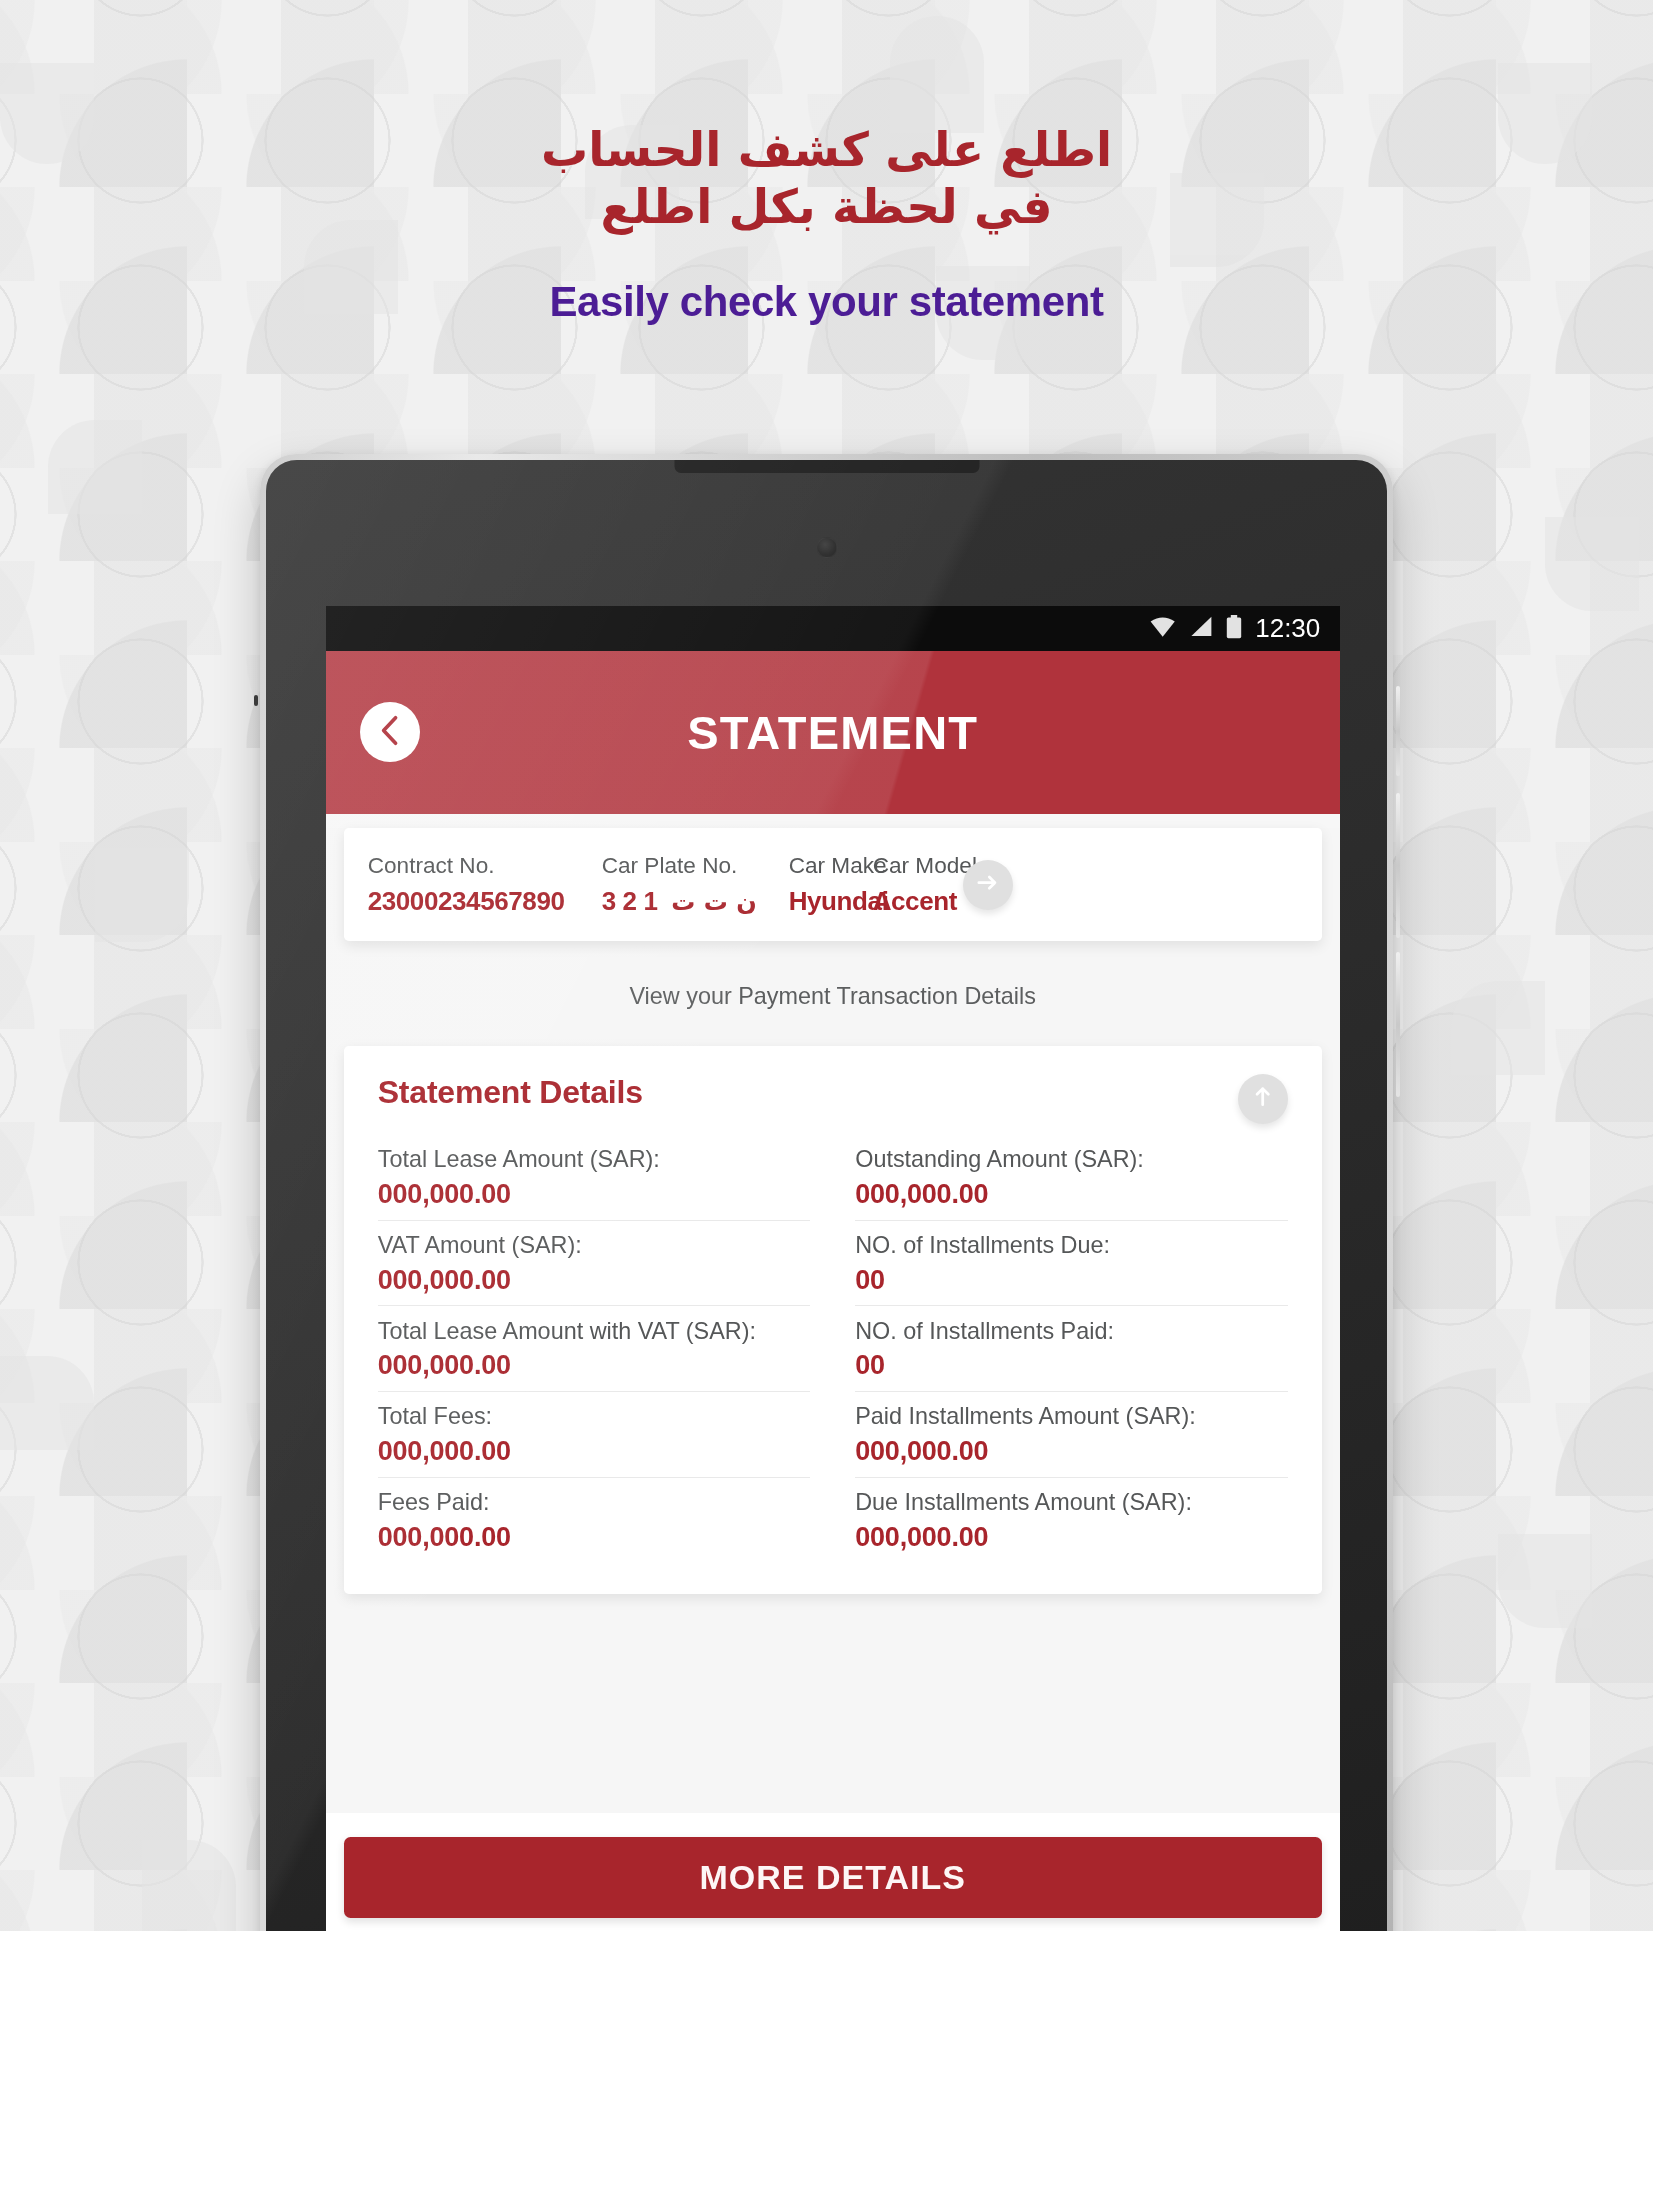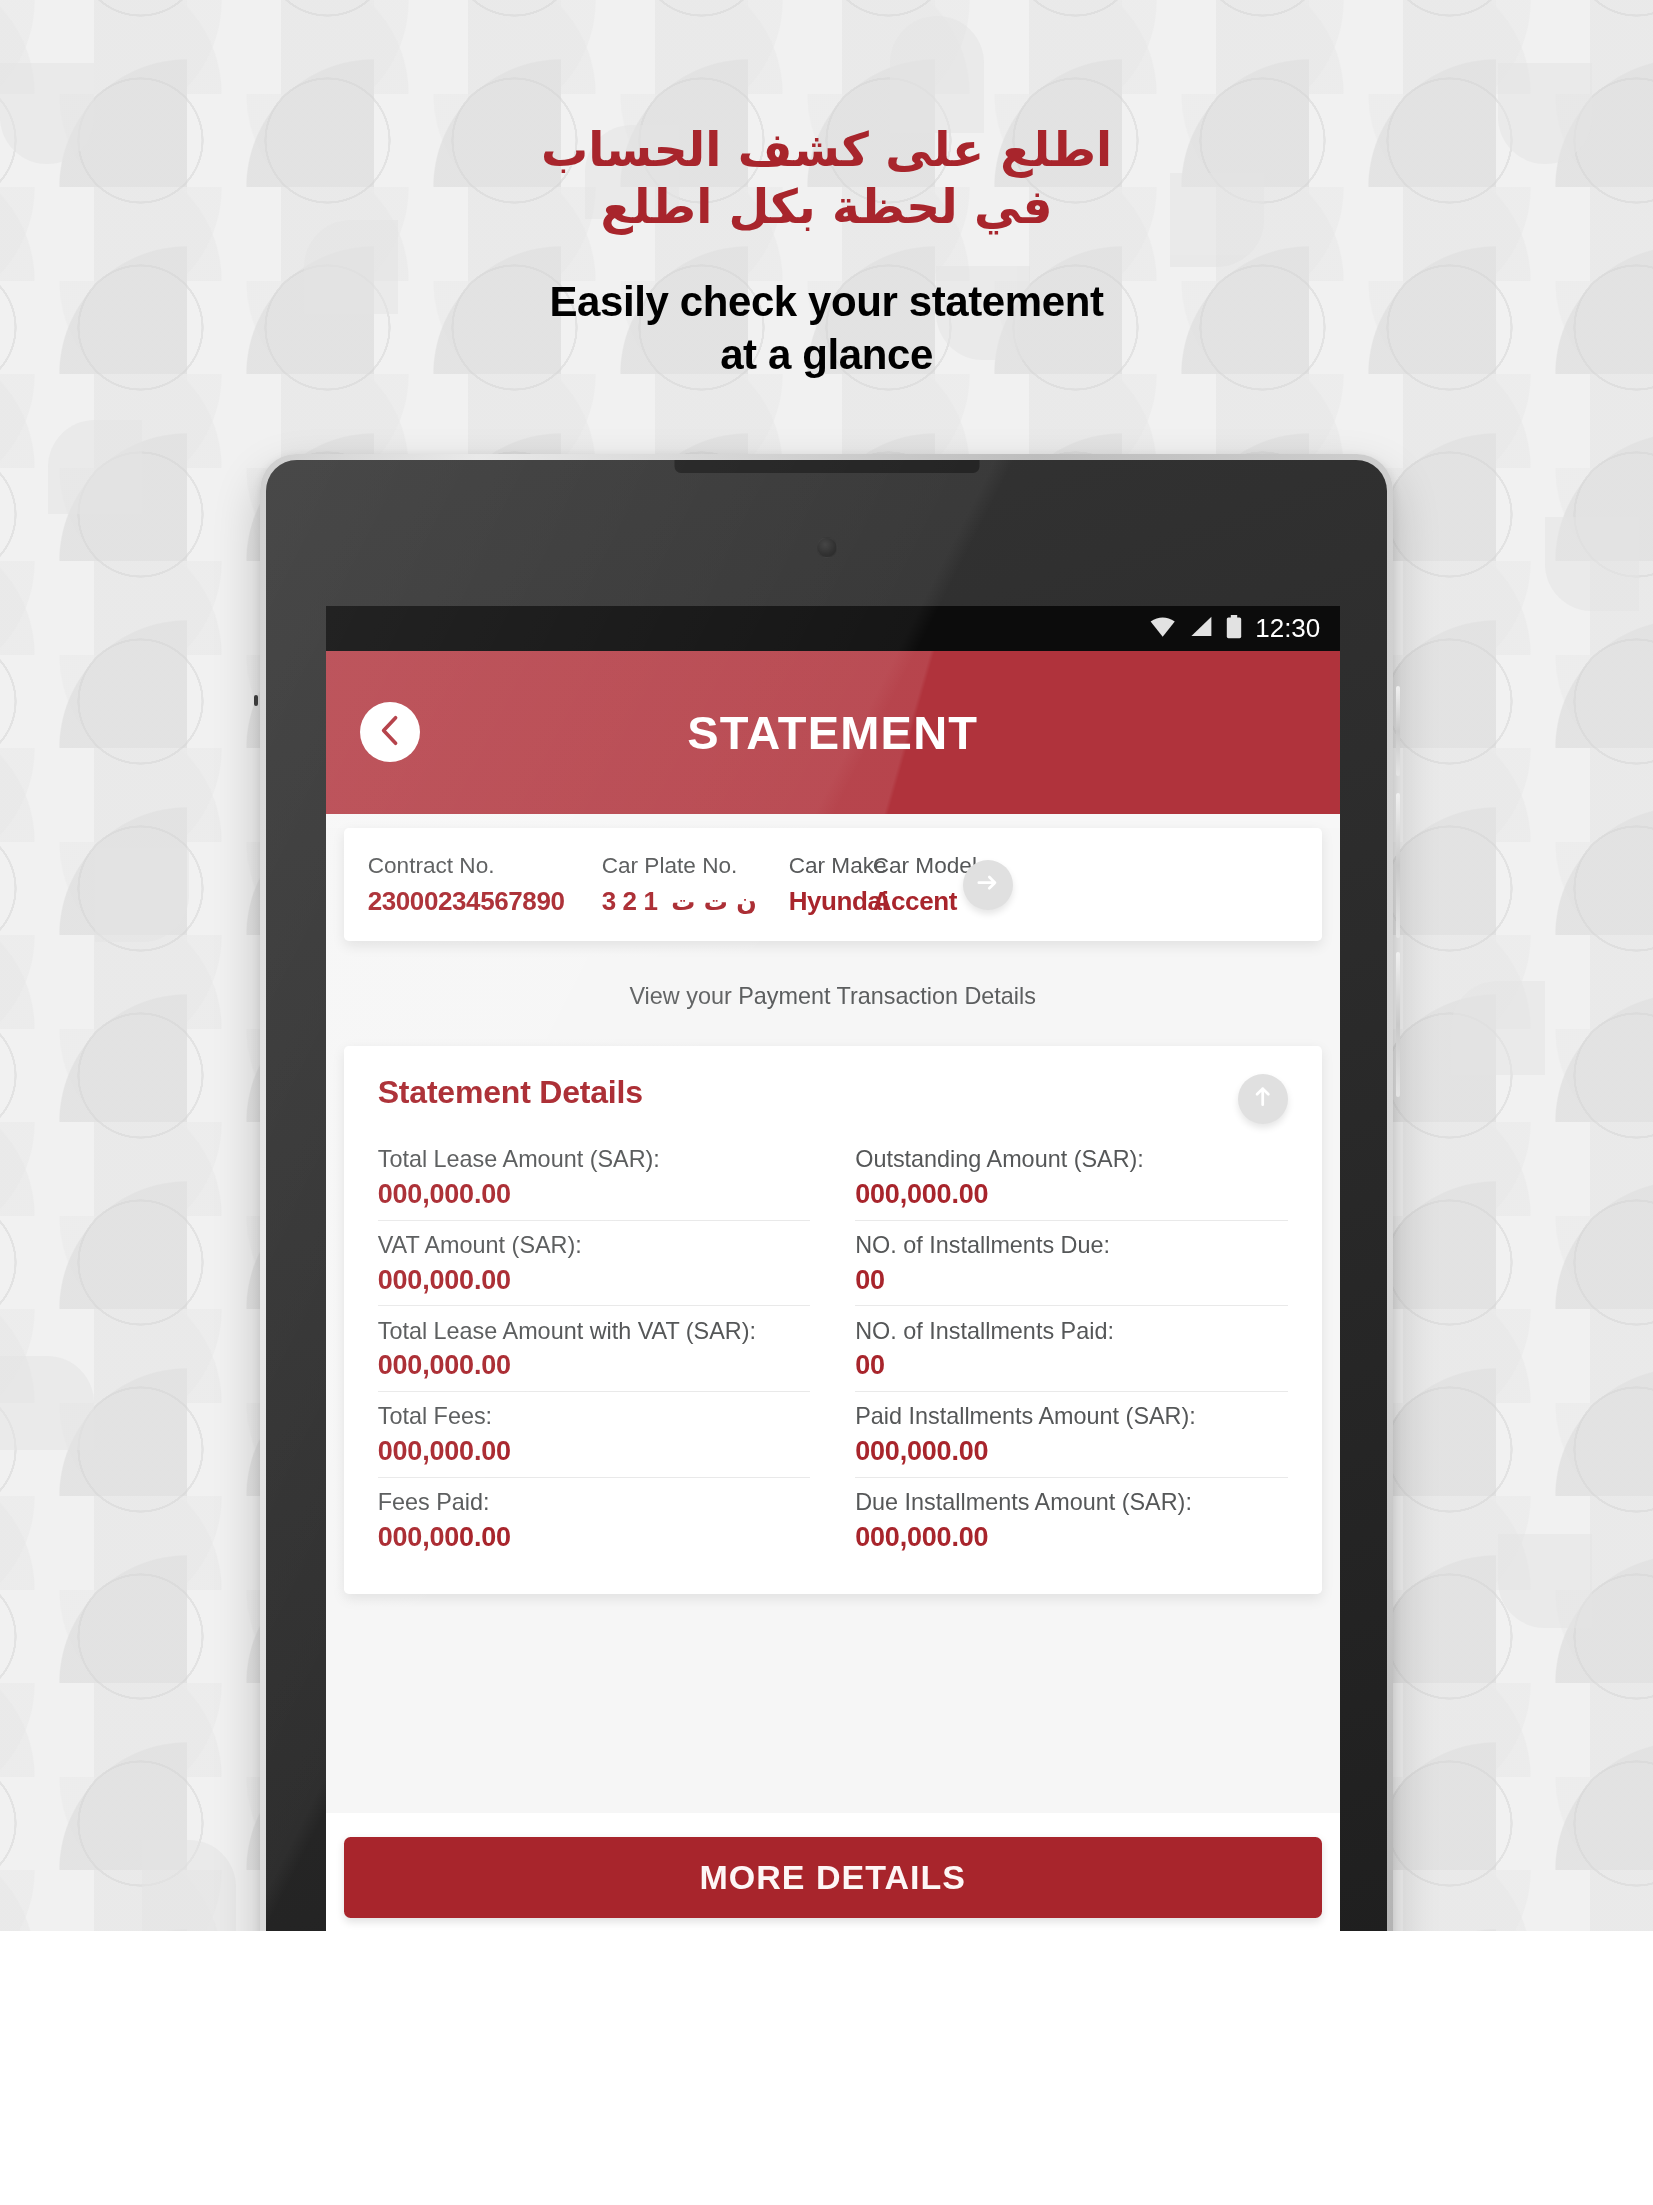--- a/index.html
+++ b/index.html
@@ -65,21 +65,21 @@
     color: #a8252c;
     line-height: 1.22;
     direction: rtl;
     letter-spacing: 0.4px;
   }
   .en-block { margin-top: 39px; }
   .en-line {
     font-family: "Liberation Sans", sans-serif;
     font-size: 42px;
     font-weight: bold;
-    color: #000000;
+    color: #4c1d95;
     line-height: 1.28;
     letter-spacing: -0.4px;
   }
 
   
   .device {
     position: absolute;
     left: 260px;
     top: 454px;
     width: 1133px;
@@ -390,21 +390,20 @@
     <div class="blob" style="left:142px;top:1840px;width:94px;height:94px;border-radius:0 47px 0 0;"></div>
     <div class="blob" style="left:1405px;top:1953px;width:94px;height:94px;border-radius:47px 0 0 0;"></div>
     <div class="blob" style="left:726px;top:2095px;width:94px;height:94px;border-radius:0 0 47px 0;"></div>
   </div>
 
   <div class="headings">
     <div class="ar-line">اطلع على كشف الحساب</div>
     <div class="ar-line">في لحظة بكل اطلع</div>
     <div class="en-block">
       <div class="en-line">Easily check your statement</div>
-      <div class="en-line">at a glance</div>
     </div>
   </div>
 
   <div class="device">
     <div class="left-btn"></div>
     <div class="side-btn b1"></div>
     <div class="side-btn b2"></div>
     <div class="side-btn b3"></div>
 
     <div class="device-body">

